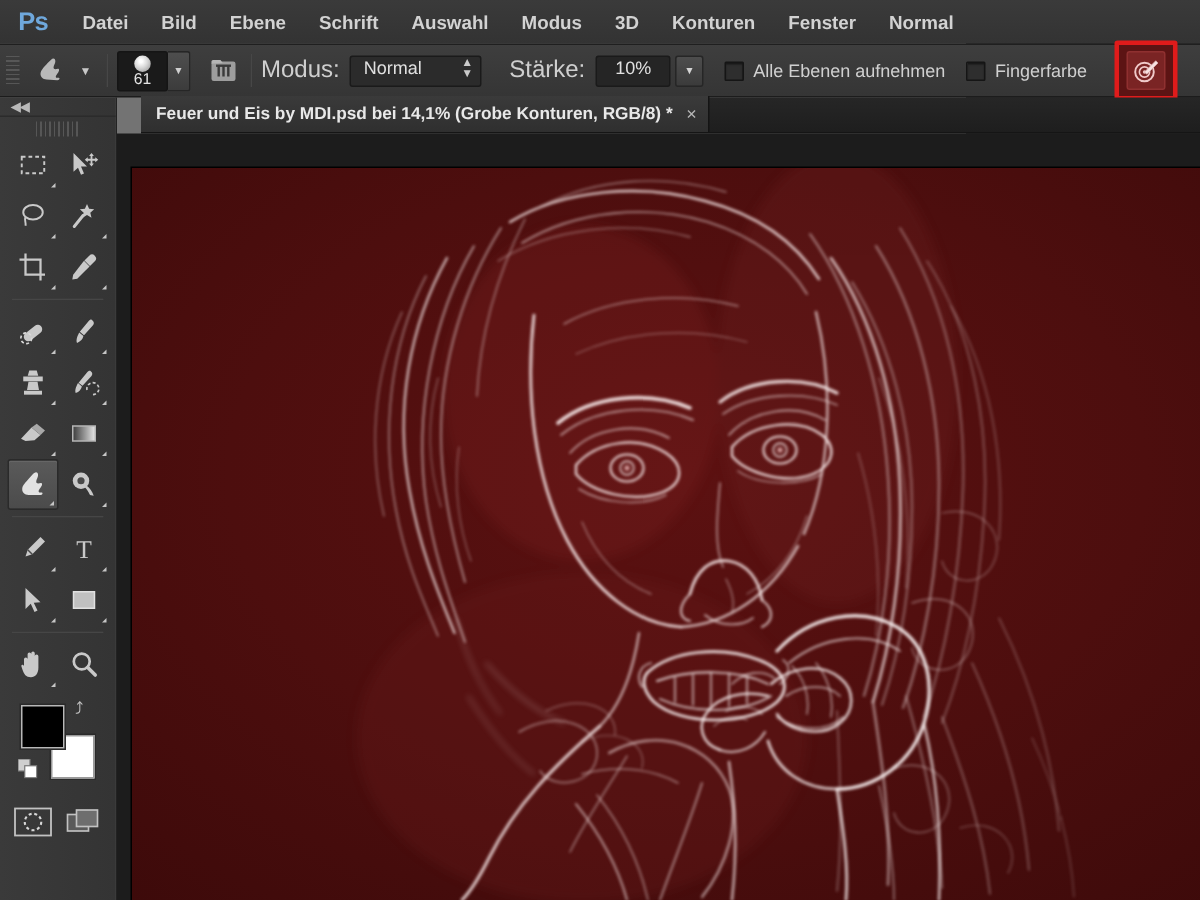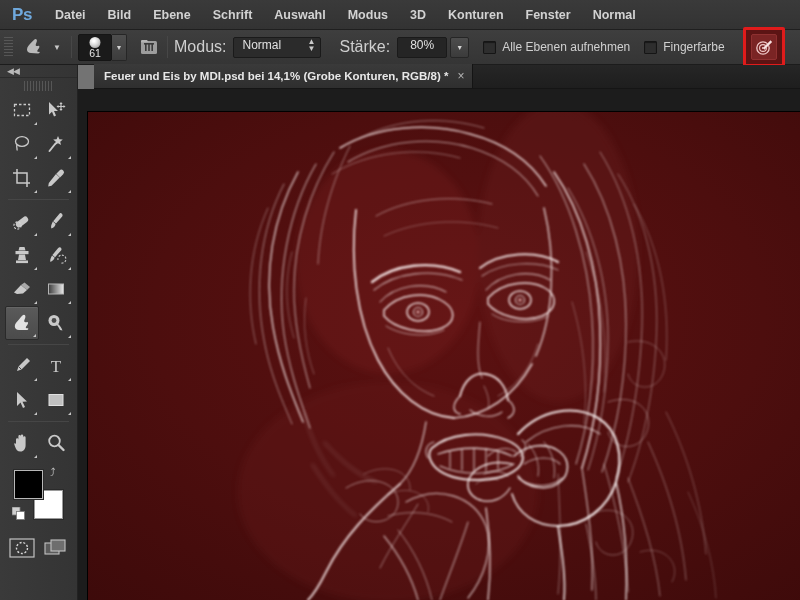--- a/index.html
+++ b/index.html
@@ -245,21 +245,21 @@
     <div class="opt-label">Modus:</div>
     <div class="combo" id="mode-combo">
       <span class="val">Normal</span>
       <span class="spin">▲<br>▼</span>
     </div>
 
     <div style="width:18px"></div>
 
     <div class="opt-label">Stärke:</div>
     <div class="combo" id="strength-combo">
-      <span class="val">80%</span>
+      <span class="val">10%</span>
     </div>
     <div id="strength-drop">▼</div>
 
     <div class="cbox-wrap">
       <div class="cbox"></div>
       <div class="cbox-label">Alle Ebenen aufnehmen</div>
     </div>
 
     <div class="cbox-wrap">
       <div class="cbox"></div>

